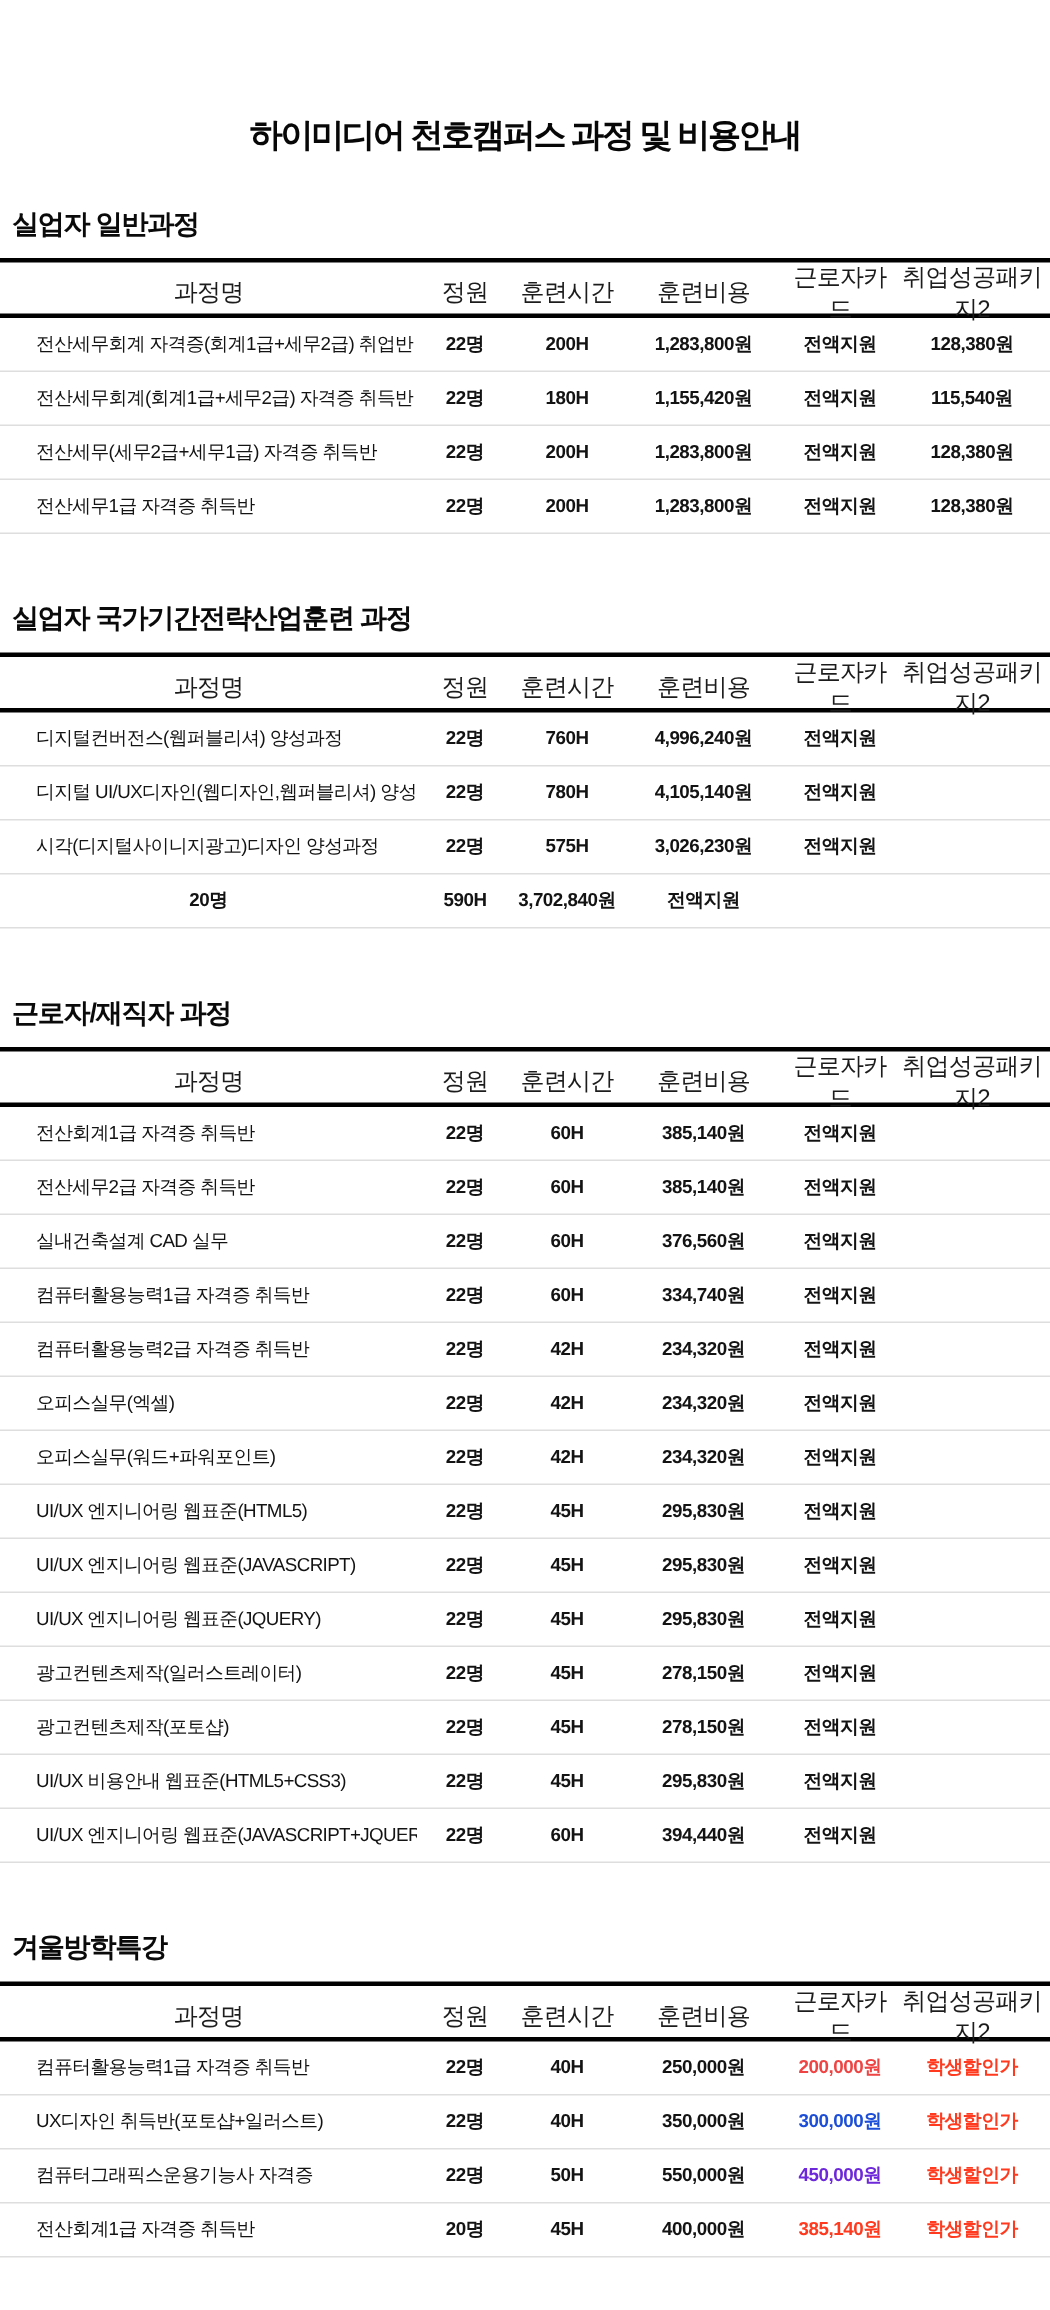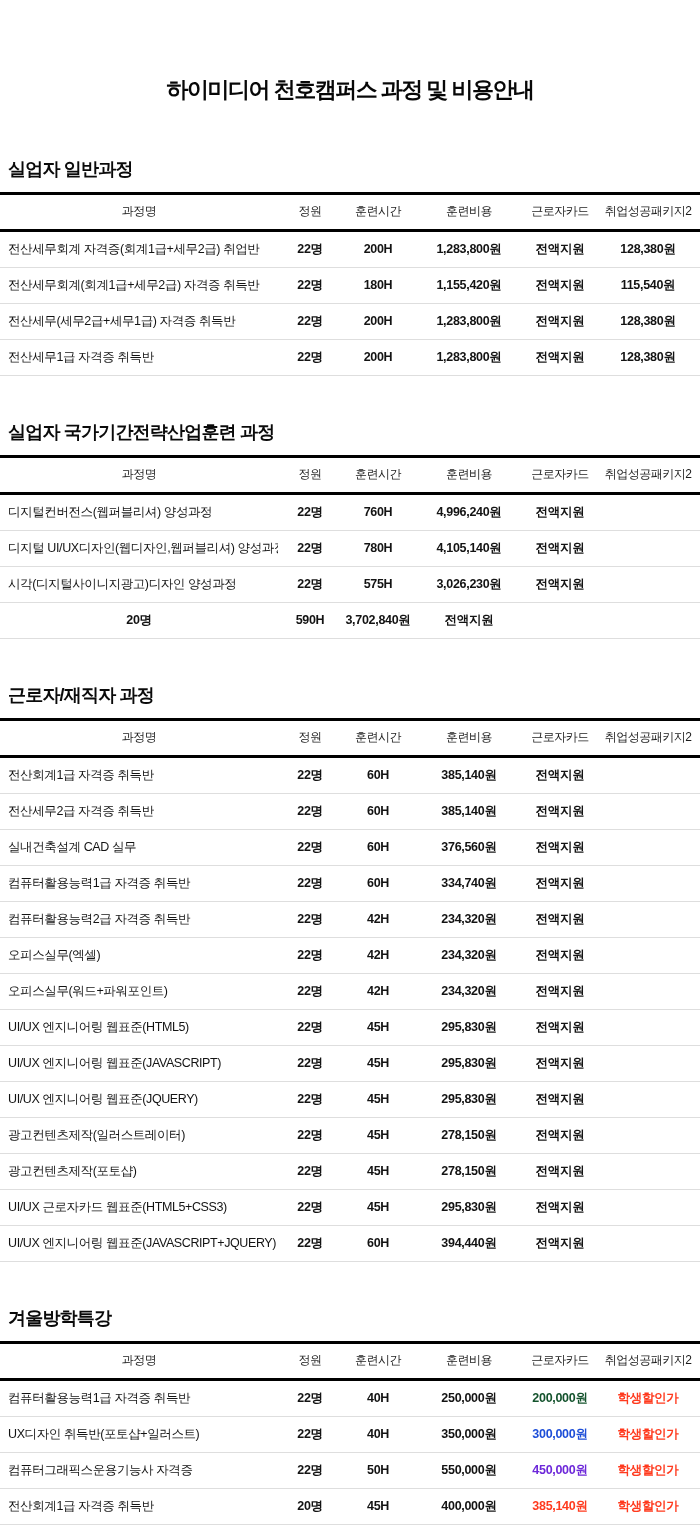--- a/index.html
+++ b/index.html
@@ -11,54 +11,54 @@
   .page { width:700px; height:1540px; background:#ffffff; }
   .doc-title {
     padding-top:60px;
     text-align:center;
     font-size:22px;
     font-weight:800;
     letter-spacing:-1.5px;
     color:#070707;
   }
   .section { margin-top:44px; }
-  .section.first { margin-top:52px; }
+  .section.first { margin-top:32px; }
   .section-title {
     font-size:18px;
     font-weight:800;
     letter-spacing:-0.8px;
     margin:0 0 11px 8px;
     color:#0a0a0a;
   }
   .thead, .trow {
     display:grid;
     grid-template-columns:1fr 64px 72px 110px 72px 104px;
     align-items:center;
     text-align:center;
   }
   .thead {
     height:34px;
     border-top:3px solid #000000;
     border-bottom:3px solid #000000;
-    font-size:12px;
+    font-size:16px;
     font-weight:500;
     letter-spacing:-0.5px;
     color:#1c1c1c;
   }
   .trow {
     height:35px;
     border-bottom:1px solid #dedede;
     font-size:12.5px;
     font-weight:700;
     letter-spacing:-0.3px;
     color:#131313;
   }
   .cell.name {
     text-align:left;
-    padding-left:8px;
+    padding-left:24px;
     font-weight:500;
     letter-spacing:-0.4px;
     white-space:nowrap;
     overflow:hidden;
   }
   .red {  }
 </style>
 </head>
 <body>
 
@@ -282,21 +282,21 @@
   <div class="trow">
     <div class="cell name">광고컨텐츠제작(포토샵)</div>
     <div class="cell">22명</div>
     <div class="cell">45H</div>
     <div class="cell">278,150원</div>
     <div class="cell">전액지원</div>
     <div class="cell"></div>
   </div>
 
   <div class="trow">
-    <div class="cell name">UI/UX 근로자카드 웹표준(HTML5+CSS3)</div>
+    <div class="cell name">UI/UX 비용안내 웹표준(HTML5+CSS3)</div>
     <div class="cell">22명</div>
     <div class="cell">45H</div>
     <div class="cell">295,830원</div>
     <div class="cell">전액지원</div>
     <div class="cell"></div>
   </div>
 
   <div class="trow">
     <div class="cell name">UI/UX 엔지니어링 웹표준(JAVASCRIPT+JQUERY)</div>
     <div class="cell">22명</div>
@@ -319,21 +319,21 @@
         <div class="hcell">훈련비용</div>
         <div class="hcell">근로자카드</div>
         <div class="hcell">취업성공패키지2</div>
       </div>
       <div class="tbody">
   <div class="trow">
     <div class="cell name">컴퓨터활용능력1급 자격증 취득반</div>
     <div class="cell">22명</div>
     <div class="cell">40H</div>
     <div class="cell">250,000원</div>
-    <div class="cell red" style="color: #14532d;">200,000원</div>
+    <div class="cell red" style="color: #ef4444;">200,000원</div>
     <div class="cell red" style="color: rgb(255, 58, 30);">학생할인가</div>
   </div>
 
   <div class="trow">
     <div class="cell name">UX디자인 취득반(포토샵+일러스트)</div>
     <div class="cell">22명</div>
     <div class="cell">40H</div>
     <div class="cell">350,000원</div>
     <div class="cell red" style="color: #1d4ed8;">300,000원</div>
     <div class="cell red" style="color: rgb(255, 58, 30);">학생할인가</div>

